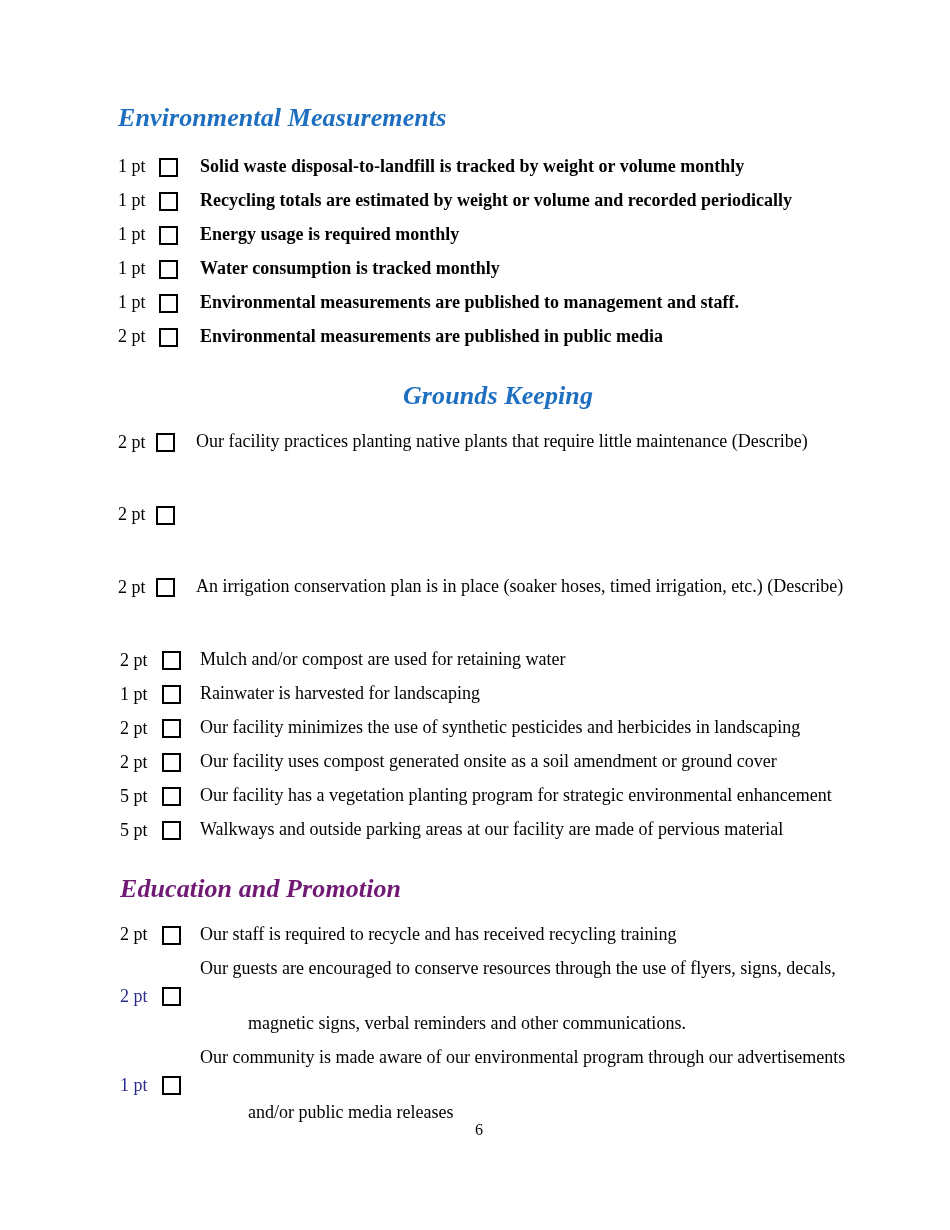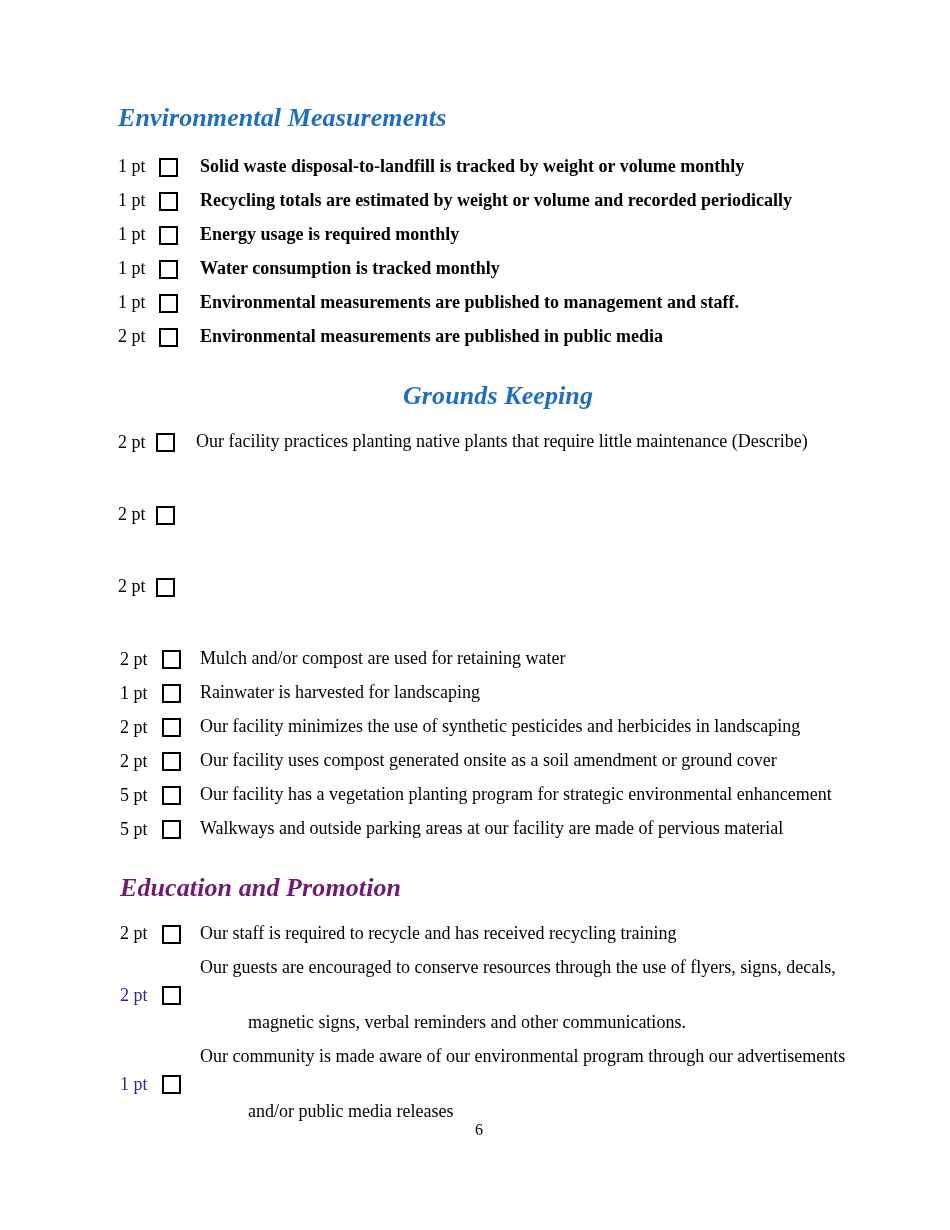--- a/index.html
+++ b/index.html
@@ -191,20 +191,21 @@
         <span class="pts">2 pt</span>
         <span class="cbox-cell">
             <span class="cbox"></span>
           </span>
       </div>
       <div class="row describe">
         <span class="pts">2 pt</span>
         <span class="cbox-cell">
             <span class="cbox"></span>
           </span>
+        <span class="label">An irrigation conservation plan is in place (soaker hoses, timed irrigation, etc.) (Describe)</span>
       </div>
 
       <div class="row tight">
         <span class="pts">2 pt</span>
         <span class="cbox-cell">
             <span class="cbox"></span>
           </span>
         <span class="label">Mulch and/or compost are used for retaining water</span>
       </div>
       <div class="row tight">

